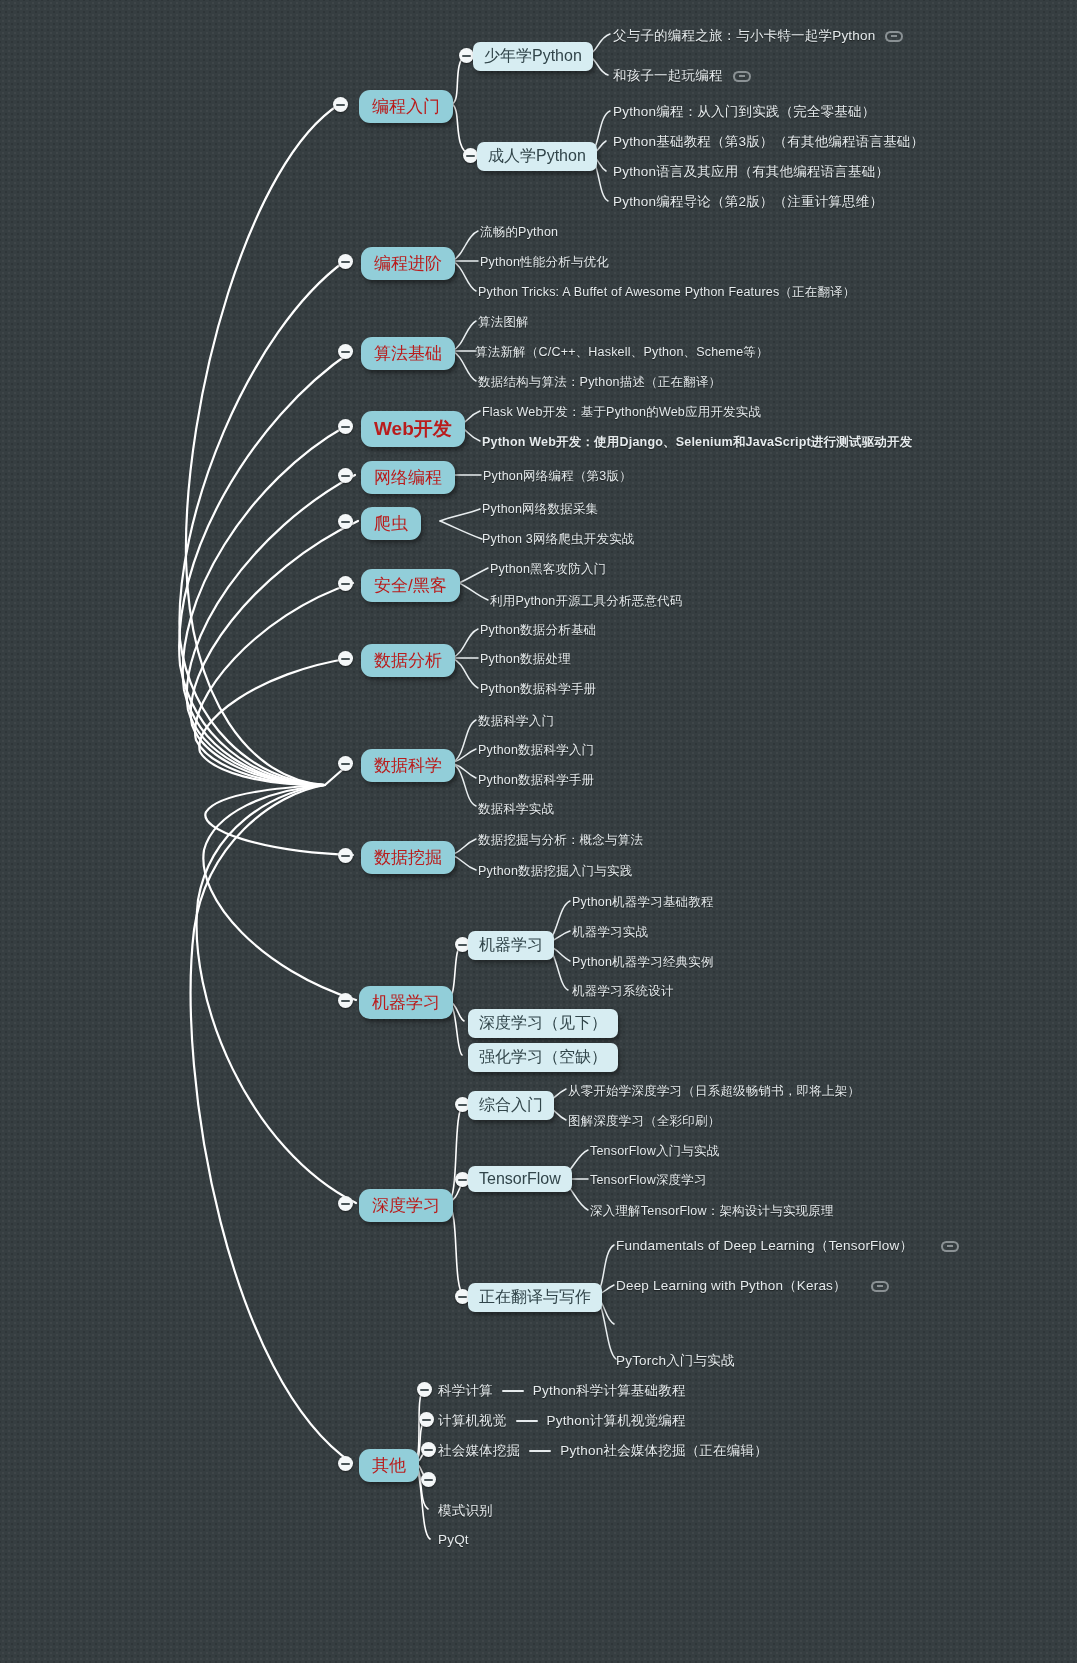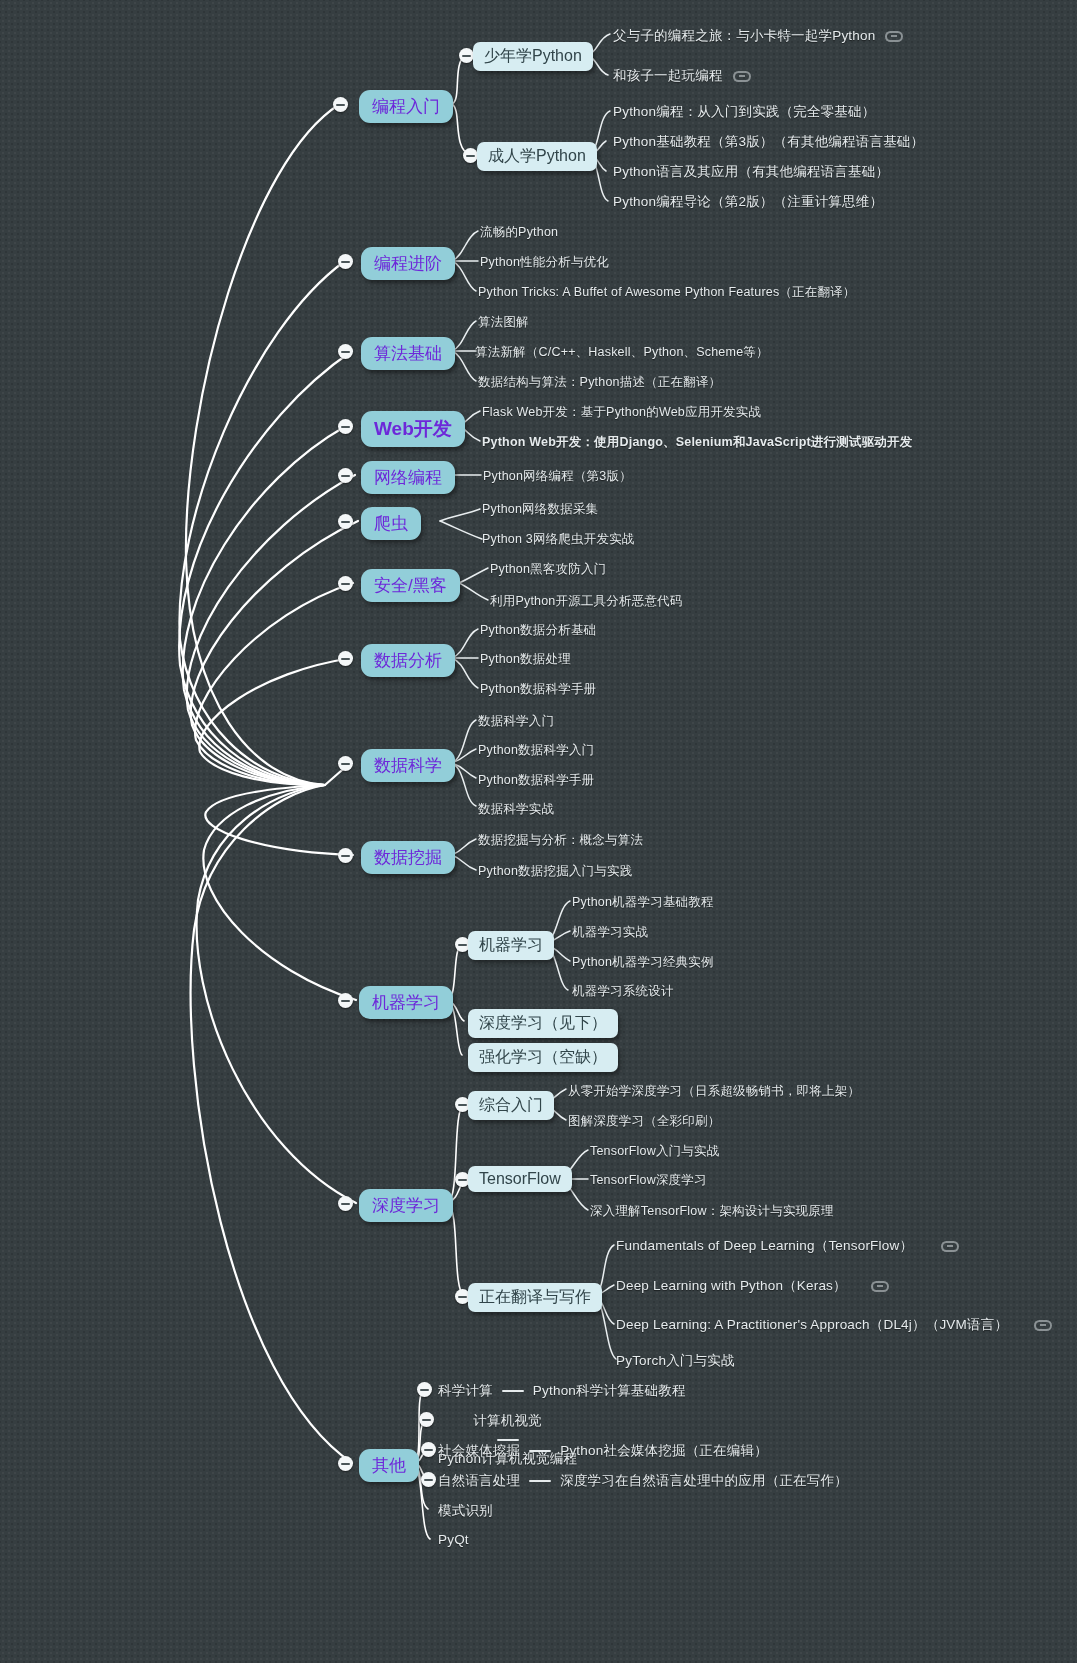--- a/index.html
+++ b/index.html
@@ -31,21 +31,21 @@
     border-radius:16px;
     padding:10px 20px;
     font-size:24px;
     letter-spacing:1px;
     box-shadow:2px 3px 5px rgba(0,0,0,.45);
   }
 
   
   .lvl1{
     background:#92ced9;
-    color:#6d28d9;
+    color:#b91c1c;
     border-radius:11px;
     padding:5px 13px;
     font-size:17px;
     box-shadow:2px 3px 4px rgba(0,0,0,.4);
   }
   .lvl1.bold{font-weight:bold;font-size:19px;}
 
   
   .lvl2{
     background:#d7edf2;
@@ -279,50 +279,44 @@
   <div class="toggle" style="left:455px;top:1172px;"></div>
   <div class="node lvl2" style="left:468px;top:1166px;">TensorFlow</div>
   <div class="node leaf" style="left:590px;top:1143px;">TensorFlow入门与实战</div>
   <div class="node leaf" style="left:590px;top:1172px;">TensorFlow深度学习</div>
   <div class="node leaf" style="left:590px;top:1203px;">深入理解TensorFlow：架构设计与实现原理</div>
 
   <div class="toggle" style="left:455px;top:1289px;"></div>
   <div class="node lvl2" style="left:468px;top:1283px;">正在翻译与写作</div>
   <div class="node leaf big" style="left:616px;top:1237px;"><span>Fundamentals of Deep Learning（TensorFlow）</span><span class="linkicon" style="margin-left:28px;"><i class="lk l"></i><i class="bar"></i><i class="lk r"></i></span></div>
   <div class="node leaf big" style="left:616px;top:1277px;"><span>Deep Learning with Python（Keras）</span><span class="linkicon" style="margin-left:24px;"><i class="lk l"></i><i class="bar"></i><i class="lk r"></i></span></div>
-  <div class="node leaf big" style="left:616px;top:1316px;"><span>Deep Learning: A Practitioner's Approach（DL4j）（JVM语言）</span><span class="linkicon" style="margin-left:26px;"><i class="lk l"></i><i class="bar"></i><i class="lk r"></i></span></div>
   <div class="node leaf big" style="left:616px;top:1352px;">PyTorch入门与实战</div>
 
   <div class="toggle" style="left:338px;top:1456px;"></div>
   <div class="node lvl1" style="left:359px;top:1449px;">其他</div>
 
   <div class="toggle" style="left:417px;top:1382px;"></div>
   <div class="node leaf big otherrow" style="left:438px;top:1382px;">
     <span>科学计算</span>
     <span class="dash"></span>
     <span>Python科学计算基础教程</span>
   </div>
 
   <div class="toggle" style="left:419px;top:1412px;"></div>
-  <div class="node leaf big otherrow" style="left:438px;top:1412px;flex-direction:column;">
+  <div class="node leaf big otherrow" style="left:438px;top:1412px;">
     <span>计算机视觉</span>
     <span class="dash"></span>
     <span>Python计算机视觉编程</span>
   </div>
 
   <div class="toggle" style="left:421px;top:1442px;"></div>
   <div class="node leaf big otherrow" style="left:438px;top:1442px;">
     <span>社会媒体挖掘</span>
     <span class="dash"></span>
     <span>Python社会媒体挖掘（正在编辑）</span>
   </div>
 
   <div class="toggle" style="left:421px;top:1472px;"></div>
-  <div class="node leaf big otherrow" style="left:438px;top:1472px;">
-    <span>自然语言处理</span>
-    <span class="dash"></span>
-    <span>深度学习在自然语言处理中的应用（正在写作）</span>
-  </div>
 
   <div class="node leaf big" style="left:438px;top:1502px;">模式识别</div>
   <div class="node leaf big" style="left:438px;top:1532px;">PyQt</div>
 
 </div>
 
 </body></html>

